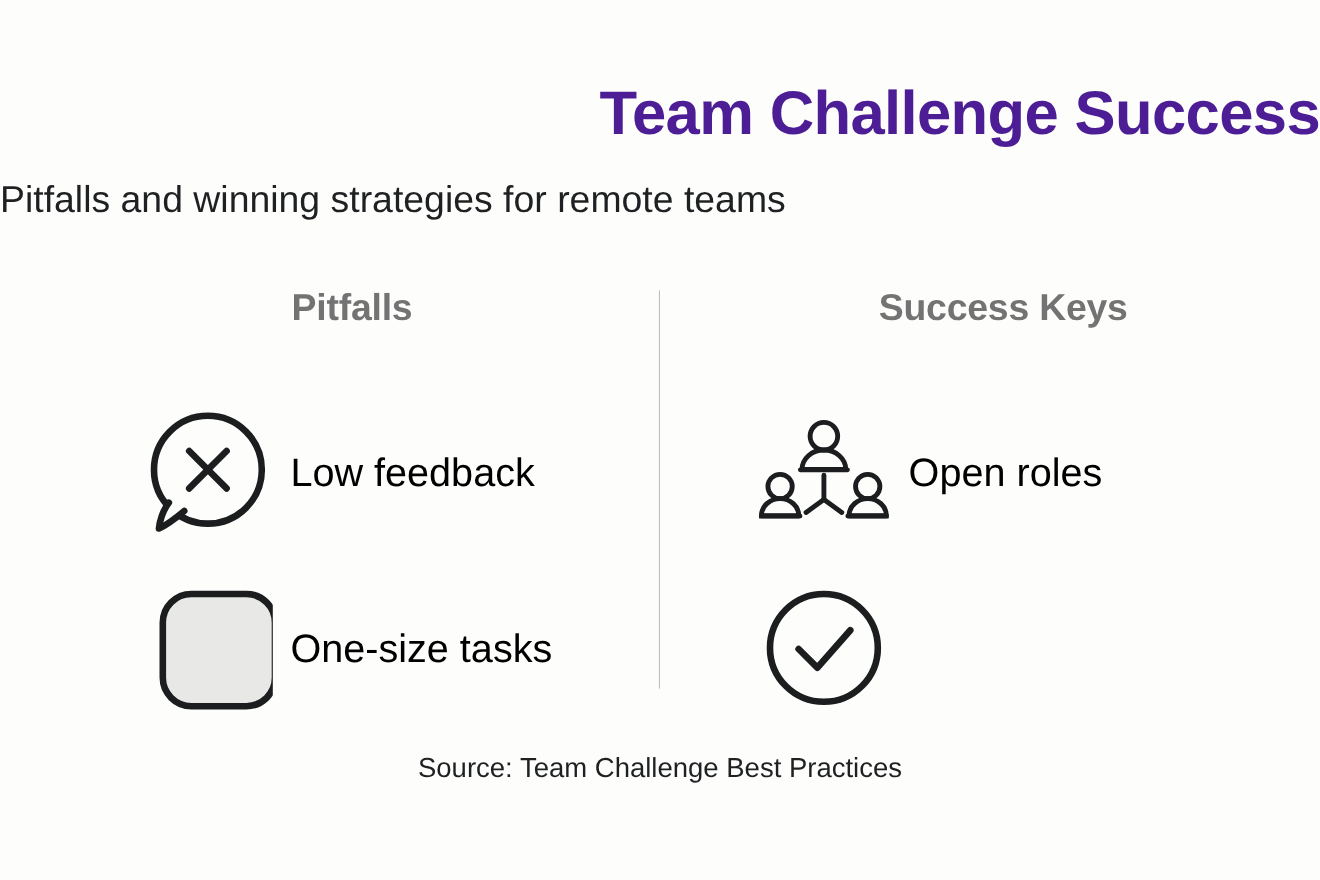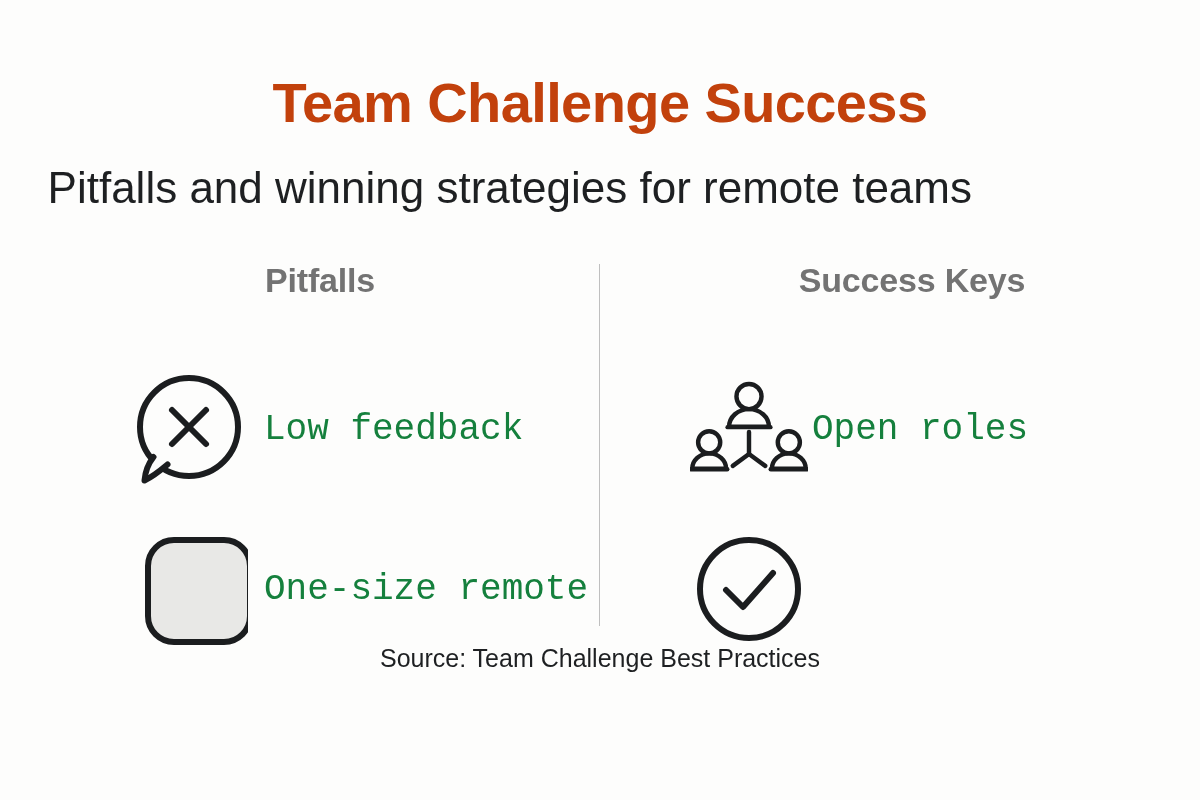--- a/index.html
+++ b/index.html
@@ -21,34 +21,34 @@
     width: 1200px;
     height: 800px;
   }
 
   
   .title {
     position: absolute;
     left: 0;
     top: 73px;
     width: 1200px;
-    text-align: center;
+    text-align: right;
     font-size: 56px;
     font-weight: bold;
     letter-spacing: -0.6px;
-    color: #c2410c;
+    color: #4c1d95;
     line-height: 1.08;
   }
   .subtitle {
     position: absolute;
     left: 0;
     top: 162px;
     width: 972px;
-    text-align: right;
-    font-size: 44px;
+    text-align: left;
+    font-size: 34px;
     font-weight: normal;
     color: #1e2022;
     line-height: 1.2;
   }
 
   
   .divider {
     position: absolute;
     left: 599px;
     top: 264px;
@@ -89,41 +89,40 @@
     width: 118px;
     height: 120px;
     flex: 0 0 118px;
     display: flex;
     align-items: center;
     justify-content: center;
   }
   .row .row-label {
     font-size: 36px;
     font-weight: normal;
-    color: #15803d;
+    color: #000000;
     white-space: nowrap;
     line-height: 1.1;
-    font-family: Liberation Mono, monospace;
   }
 
   
   .col-left  .row-1 { left: 70px;  top: 70px; }
   .col-left  .row-2 { left: 70px;  top: 230px; }
   .col-left  .row .row-label { margin-left: 16px; }
 
   
   .col-right .row-1 { left: 38px;  top: 70px; }
   .col-right .row-2 { left: 38px;  top: 230px; }
-  .col-right .row .row-label { margin-left: 4px; }
+  .col-right .row .row-label { margin-left: 18px; }
 
   
   .source {
     position: absolute;
     left: 0;
-    top: 644px;
+    top: 684px;
     width: 1200px;
     text-align: center;
     font-size: 25px;
     color: #1e2022;
   }
 
   svg { display: block; }
 </style>
 </head>
 <body>
@@ -153,21 +152,21 @@
         </div>
         <div class="row-label">Low feedback</div>
       </div>
 
       <div class="row row-2">
         <div class="icon-box">
           <svg width="118" height="120" viewBox="0 0 118 120" aria-hidden="true">
             <rect x="21" y="11" width="102" height="102" rx="26" ry="26" transform="translate(-3,0)" fill="#e8e8e6" stroke="#1b1d1f" stroke-width="6"></rect>
           </svg>
         </div>
-        <div class="row-label">One-size remote</div>
+        <div class="row-label">One-size tasks</div>
       </div>
 
     </div>
   </div>
 
   <div class="col col-right">
 
     <div class="col-head">Success Keys</div>
 
     <div class="rows">

